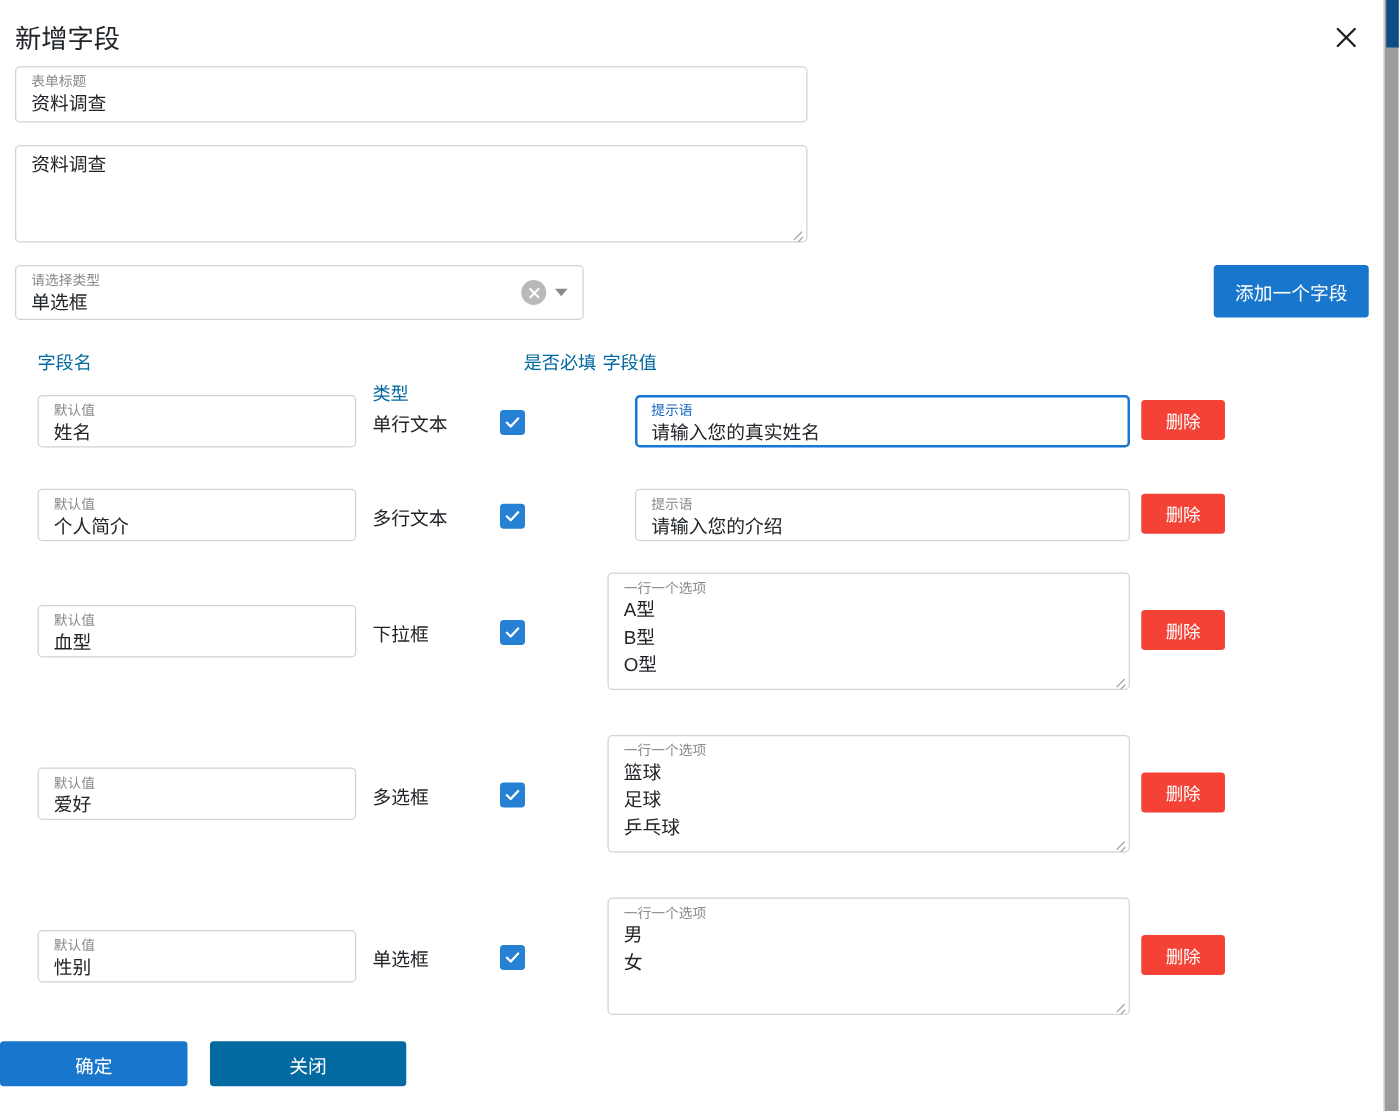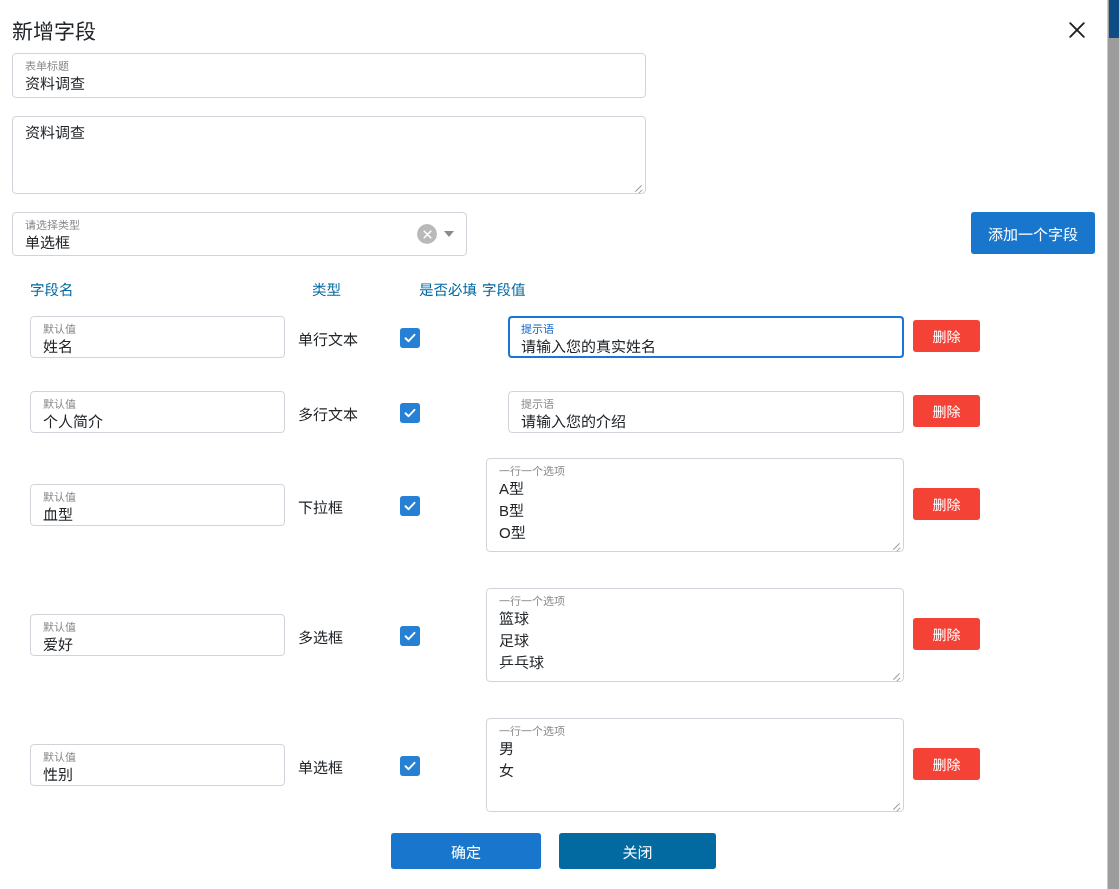--- a/index.html
+++ b/index.html
@@ -199,21 +199,21 @@
   
   .table-head {
     position: relative;
     height: 30px;
     margin-top: 22px;
     font-size: 14.5px;
     color: #0369a1;
   }
   .th { position: absolute; top: 0; white-space: nowrap; }
   .th-name  { left: 18px; }
-  .th-type  { left: 300px; }
+  .th-type  { left: 286px; margin-top: 25px; }
   .th-req   { left: 387px; margin-left: 20px; }
   .th-value { left: 470px; }
 
   .row {
     position: relative;
     margin-bottom: 0;
   }
   .row-h-sm { height: 75px; }
   .row-h-lg { height: 130px; }
 
@@ -272,21 +272,20 @@
     white-space: nowrap;
   }
 
   
   .footer {
     position: absolute;
     left: 0;
     top: 833px;
     width: 1107px;
     display: flex;
-    justify-content: center;
     gap: 18px;
   }
   .btn-primary {
     width: 150px;
     height: 36px;
     background: #1877cc;
     color: #fff;
     border: none;
     border-radius: 3px;
     font-size: 15px;

